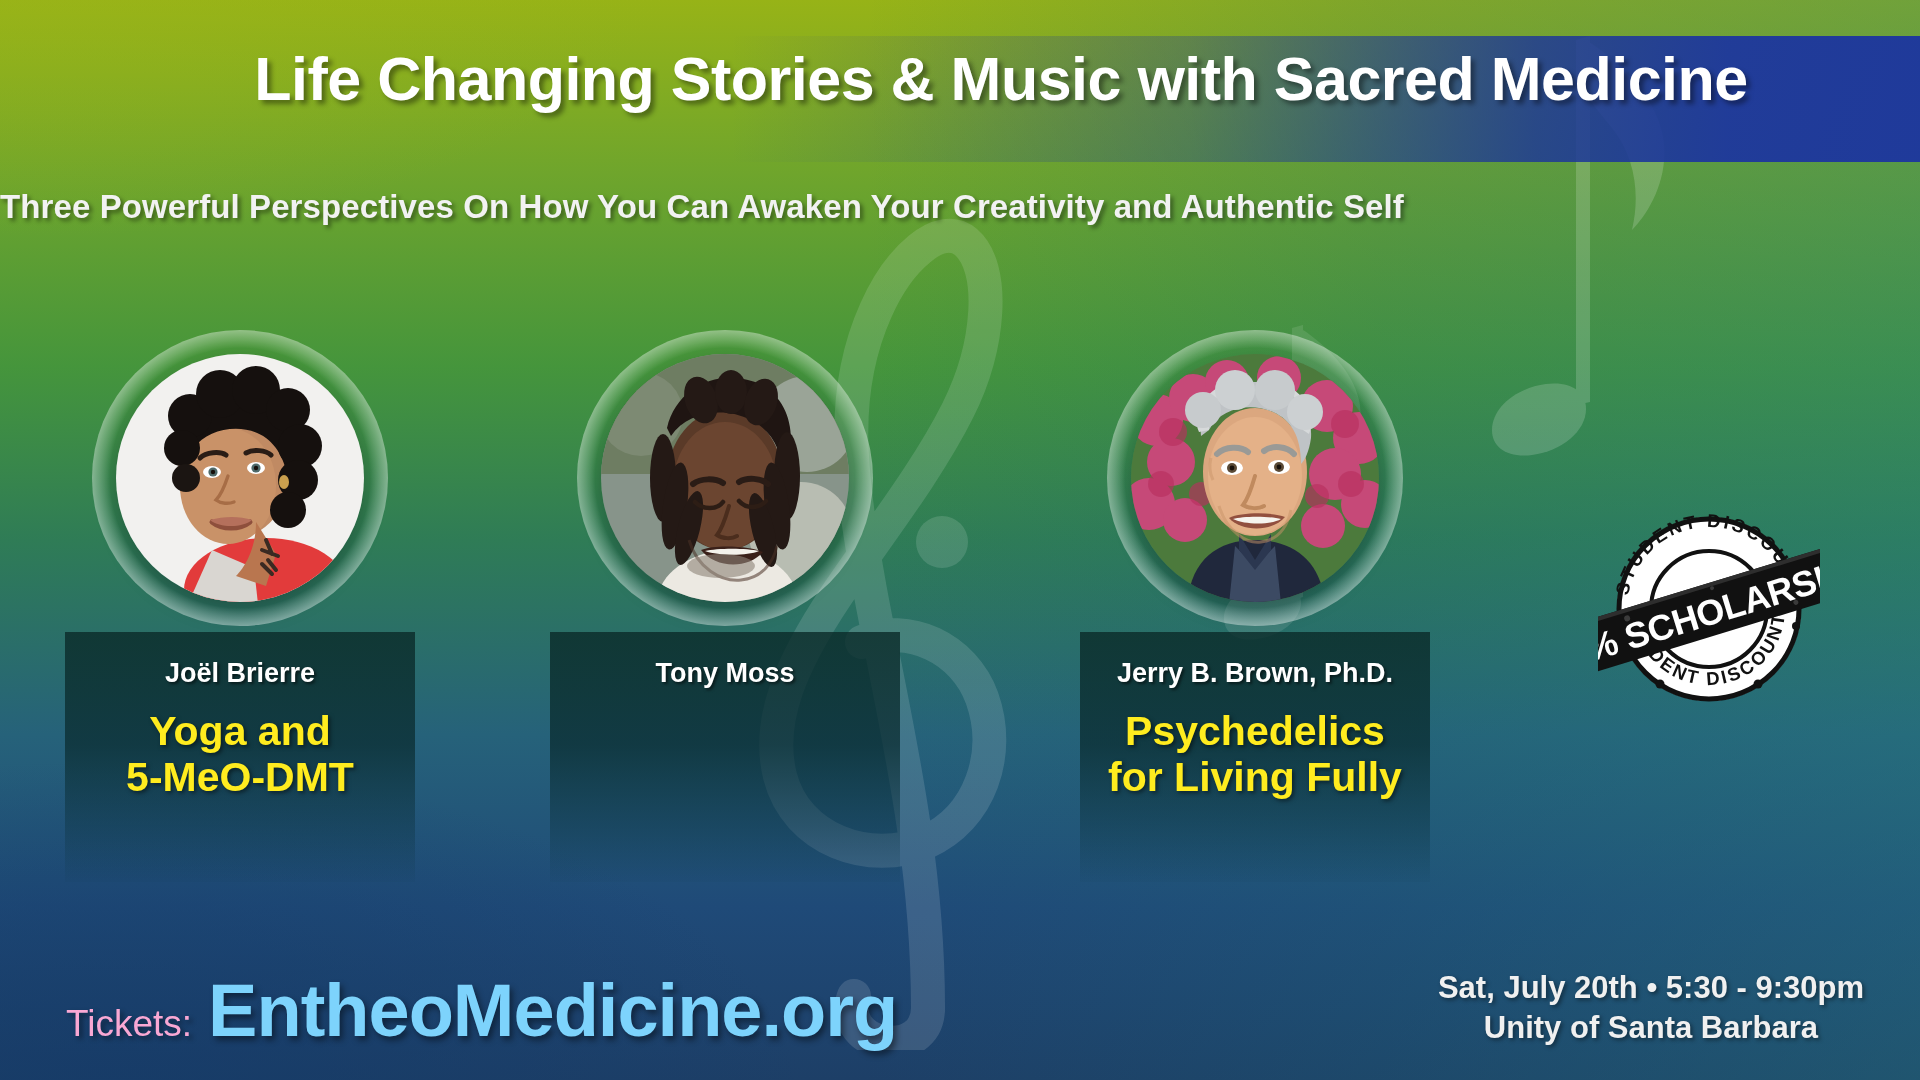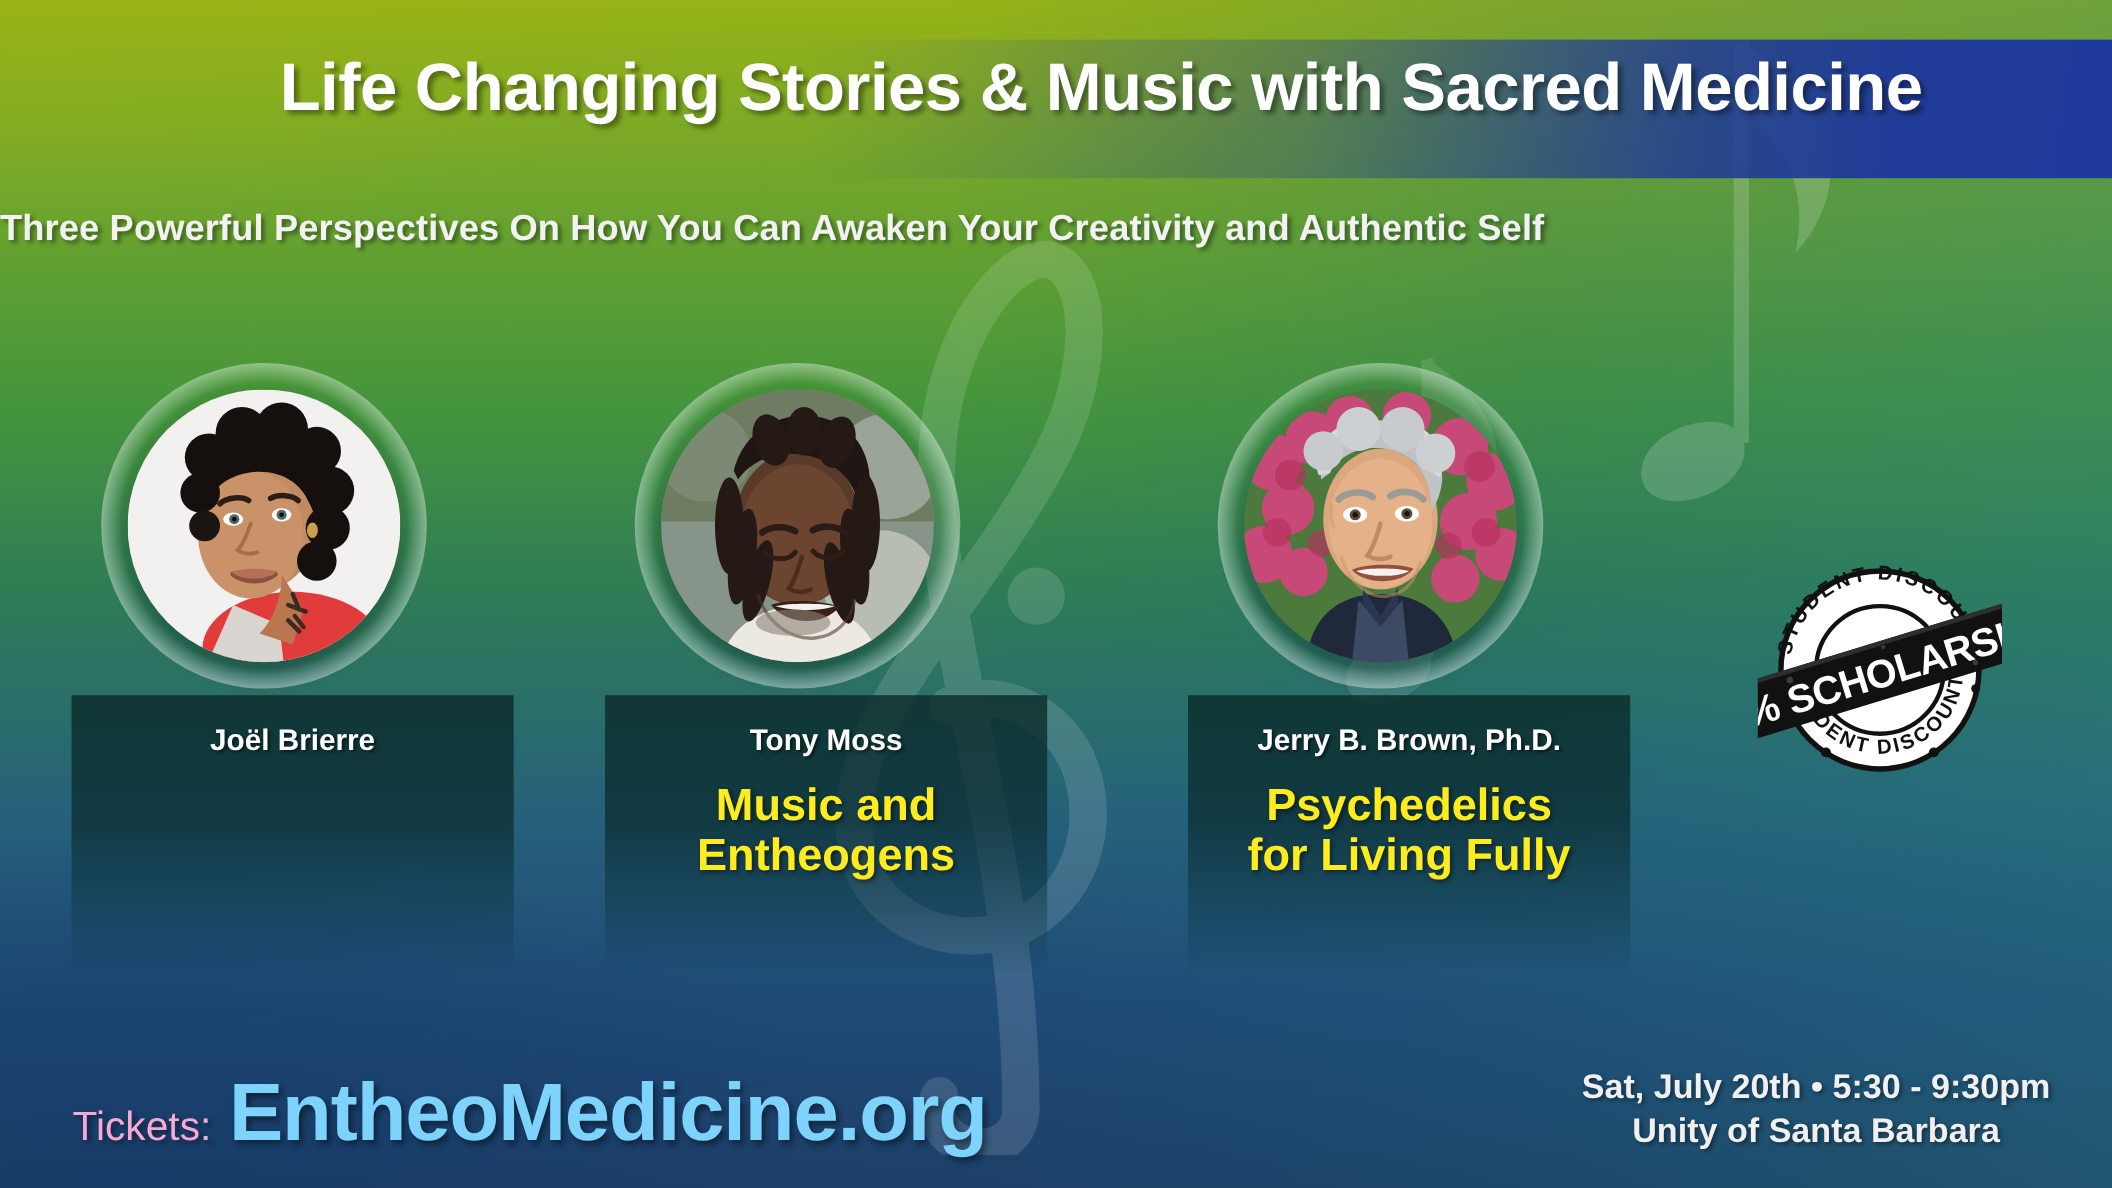--- a/index.html
+++ b/index.html
@@ -164,21 +164,21 @@
     border-radius: 50%;
     overflow: hidden;
     box-shadow: 0 10px 22px rgba(0,0,0,0.28);
   }
   .portrait svg { display: block; width: 100%; height: 100%; }
 
   .card {
     position: absolute;
     top: 302px;
     left: 5px;
-    width: 402px;
+    width: 350px;
     height: 250px;
     background: linear-gradient(to bottom,
       rgba(10,42,40,0.80) 0%,
       rgba(10,44,48,0.74) 45%,
       rgba(14,52,66,0.42) 78%,
       rgba(16,56,74,0.06) 100%);
   }
   .speaker-name {
     position: absolute;
     left: 0;
@@ -328,20 +328,24 @@
           <path d="M96 168 C106 176 124 176 134 168" stroke="#8e4f3c" stroke-width="5" fill="none" stroke-linecap="round"></path>
           <path d="M94 166 C108 162 124 162 136 166 C126 174 104 174 94 166 Z" fill="#b5705c"></path>
           <path d="M150 186 L156 200 M146 196 L162 202 M152 206 L160 216 M146 210 L156 220" stroke="#3a2a22" stroke-width="4" stroke-linecap="round"></path>
           <ellipse cx="168" cy="128" rx="5" ry="7" fill="#caa04e"></ellipse>
         </svg>
       </div>
       <div class="portrait-halo"></div>
     </div>
     <div class="card">
       <div class="speaker-name">Joël Brierre</div>
+      <div class="speaker-topic">
+        <span>Yoga and</span>
+        <span>5-MeO-DMT</span>
+      </div>
     </div>
   </div>
 
   <div class="speaker s2">
     <div class="portrait-wrap">
       <div class="portrait">
         <svg viewBox="0 0 248 248" preserveAspectRatio="xMidYMid slice">
           <rect width="248" height="248" fill="#87948a"></rect>
           <rect width="248" height="120" fill="#6e7d62"></rect>
           <circle cx="40" cy="60" r="42" fill="#7d8a73"></circle>
@@ -372,24 +376,20 @@
           <path d="M88 186 C96 214 120 228 140 226 C160 224 172 210 176 192" stroke="#4a3226" stroke-width="3" fill="none" opacity="0.55"></path>
           <g fill="#8e8378" opacity="0.6">
             <ellipse cx="120" cy="212" rx="34" ry="12"></ellipse>
           </g>
         </svg>
       </div>
       <div class="portrait-halo"></div>
     </div>
     <div class="card">
       <div class="speaker-name">Tony Moss</div>
-      <div class="speaker-topic">
-        <span>Music and</span>
-        <span>Entheogens</span>
-      </div>
     </div>
   </div>
 
   <div class="speaker s3">
     <div class="portrait-wrap">
       <div class="portrait">
         <svg viewBox="0 0 248 248" preserveAspectRatio="xMidYMid slice">
           <rect width="248" height="248" fill="#4c7a3c"></rect>
           <g fill="#d1457e" opacity="0.92">
             <circle cx="26" cy="66" r="26"></circle>

